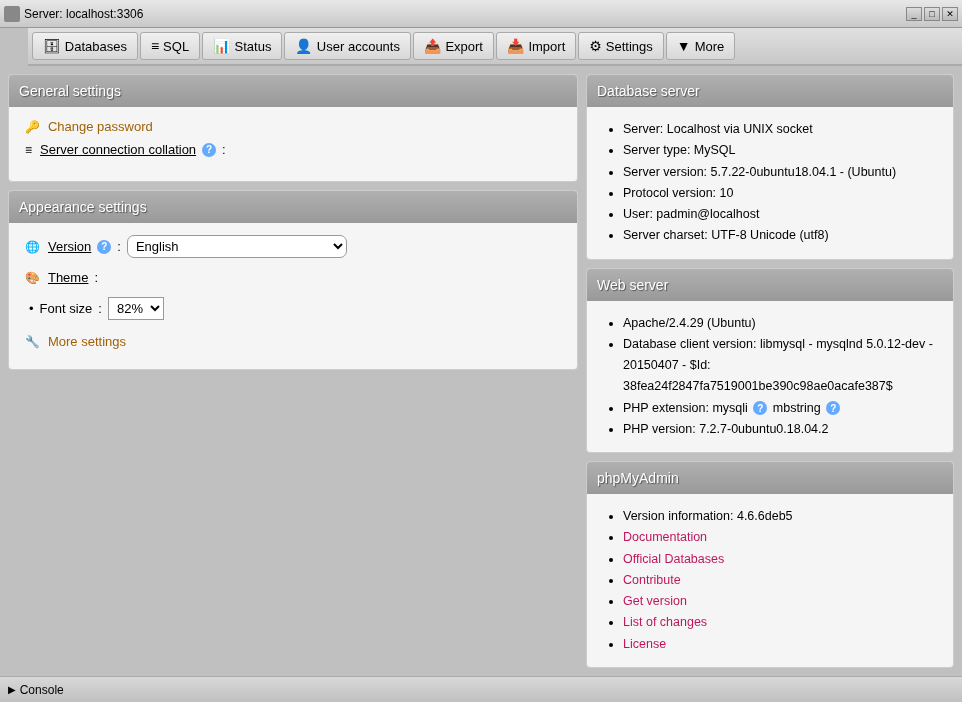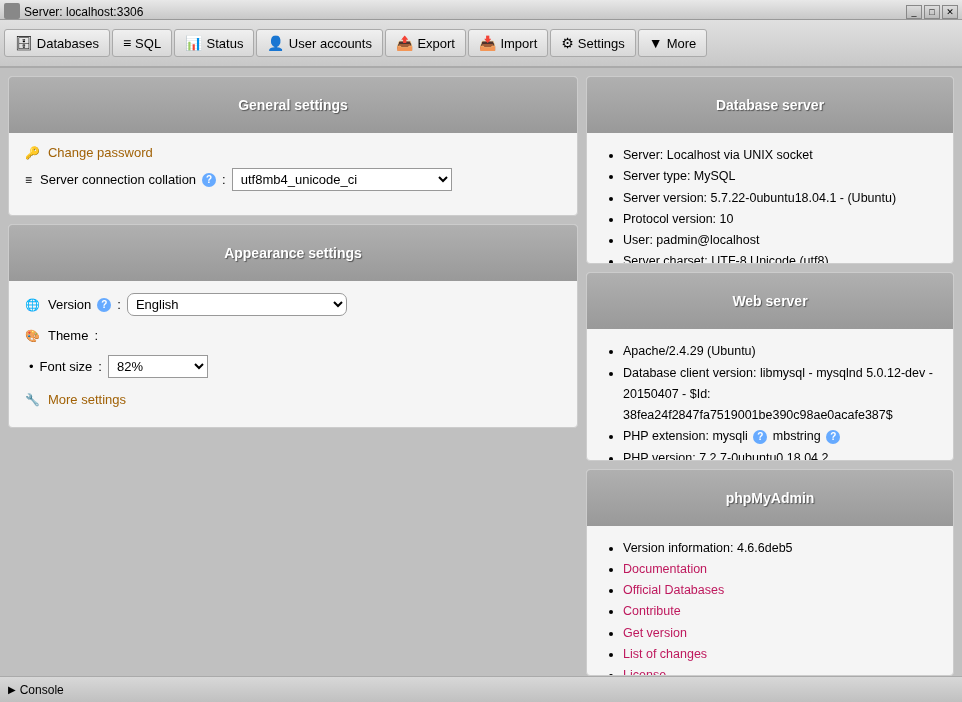--- a/index.html
+++ b/index.html
@@ -9,24 +9,24 @@
       background: #c0c0c0;
       color: #000;
       height: 702px;
       width: 962px;
       overflow: hidden;
     }
 
     
     .titlebar {
       display: flex;
-      align-items: flex-end;
+      align-items: center;
       background: linear-gradient(to bottom, #e8e8e8, #c8c8c8);
       border-bottom: 1px solid #999;
-      height: 20px;
+      height: 28px;
       padding: 0 4px;
       font-size: 12px;
     }
     .titlebar-icon {
       width: 16px;
       height: 16px;
       margin-right: 4px;
       background: #888;
       border-radius: 2px;
     }
@@ -46,23 +46,24 @@
       align-items: center;
       justify-content: center;
     }
 
     
     .navbar {
       display: flex;
       align-items: center;
       background: linear-gradient(to bottom, #e0e0e0, #c8c8c8);
       border-bottom: 2px solid #aaa;
-      height: 48px;
+      height: 38px;
       padding: 0 4px;
       gap: 2px;
+      margin-left: 28px;
     }
     .nav-btn {
       display: flex;
       align-items: center;
       gap: 4px;
       padding: 4px 10px;
       background: linear-gradient(to bottom, #f0f0f0, #d8d8d8);
       border: 1px solid #aaa;
       border-radius: 3px;
       cursor: pointer;
@@ -103,39 +104,39 @@
     
     .section-box {
       background: #f5f5f5;
       border: 1px solid #ccc;
       border-radius: 4px;
       overflow: hidden;
     }
     .section-header {
       background: linear-gradient(to bottom, #b0b0b0, #999);
       color: #fff;
-      padding: 20px 10px;
+      padding: 8px 10px;
       font-size: 14px;
-      font-weight: bold;
+      font-weight: normal;
       text-shadow: 1px 1px 1px #555;
-      text-align: center;
     }
     .section-body {
       padding: 12px 16px;
     }
 
     
     .form-row {
       display: flex;
       align-items: center;
       margin-bottom: 12px;
       gap: 6px;
     }
     .form-row label {
       white-space: nowrap;
+      text-decoration: underline;
     }
     .help-icon {
       display: inline-flex;
       align-items: center;
       justify-content: center;
       width: 14px;
       height: 14px;
       border-radius: 50%;
       background: #6af;
       color: #fff;
@@ -146,21 +147,21 @@
     select {
       border: 1px solid #999;
       background: #fff;
       padding: 2px 4px;
       font-size: 13px;
       cursor: pointer;
     }
     .collation-select { width: 220px; }
     .language-select { width: 220px; border-radius: 7px; }
     .theme-select { width: 120px; }
-    .fontsize-select { width: 100px; }
+    .fontsize-select { width: 56px; }
 
     .link-row {
       display: flex;
       align-items: center;
       gap: 6px;
       margin-bottom: 8px;
     }
     .link-row a, .more-settings-link {
       color: #a16207;
       text-decoration: none;
@@ -274,25 +275,20 @@
       <div class="section-body">
         <div class="link-row">
           <span class="small-icon">🔑</span>
           <a>Change password</a>
         </div>
         <div class="form-row">
           <span class="small-icon">≡</span>
           <label>Server connection collation</label>
           <span class="help-icon">?</span>
           <span>:</span>
-          <select class="collation-select">
-            <option>utf8mb4_unicode_ci</option>
-            <option>utf8_general_ci</option>
-            <option>latin1_swedish_ci</option>
-          </select>
         </div>
       </div>
     </div>
 
     <div class="section-box">
       <div class="section-header">
         <span>Appearance settings</span>
       </div>
       <div class="section-body">
 

